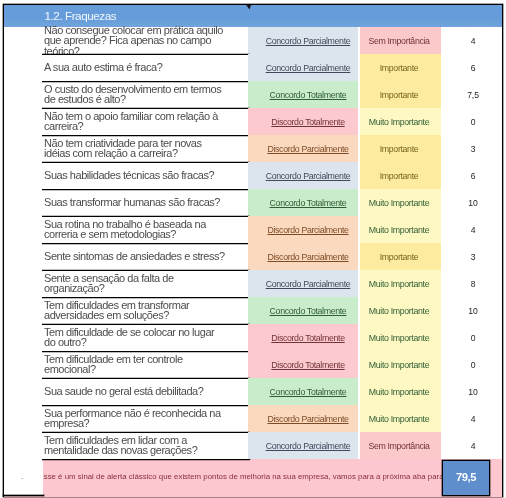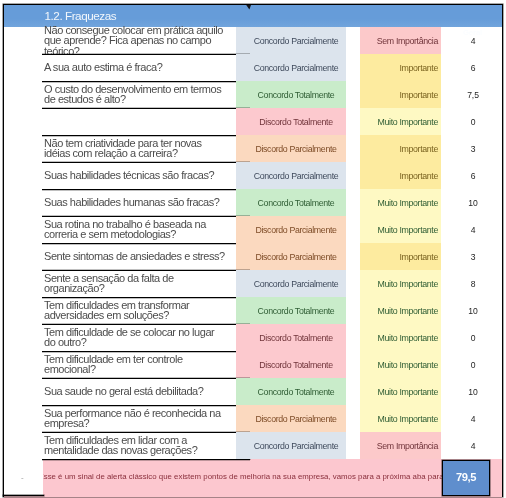--- a/index.html
+++ b/index.html
@@ -23,25 +23,25 @@
   .row{position:absolute;left:0;width:506px;height:27px;}
   .q{position:absolute;left:42px;top:0;width:208px;height:25px;
      display:flex;align-items:center;font-size:11px;letter-spacing:-0.46px;color:#4c4c4c;
      padding:1.5px 24px 0 2px;box-sizing:border-box;line-height:10.5px;}
   
   .selbox{position:absolute;left:42px;top:0;width:208px;height:28.2px;pointer-events:none;}
   .selbox i{position:absolute;background:#000;display:block;}
   .selbox .bt{left:0;top:0;width:208px;height:1px;box-shadow:0 -0.5px 0 rgba(0,0,0,0.5);}
   .selbox .bb{left:0;top:27.2px;width:208px;height:1px;box-shadow:0 0.5px 0 rgba(0,0,0,0.5);}
   .selbox .br{left:207px;top:0;width:1px;height:28.2px;box-shadow:0.5px 0 0 rgba(0,0,0,0.5);}
-  .nota{position:absolute;left:236px;top:0;width:110px;height:27px;
+  .nota{position:absolute;left:248px;top:0;width:110px;height:27px;
      display:flex;align-items:center;justify-content:center;font-size:8.8px;
-     letter-spacing:-0.35px;padding:1px 6px 0 16px;box-sizing:border-box;}
+     letter-spacing:-0.35px;padding:1px 6px 0 16px;box-sizing:border-box;text-decoration:underline;}
   .peso{position:absolute;left:360px;top:0;width:81px;height:27px;
-     display:flex;align-items:center;justify-content:flex-end;font-size:8.8px;
+     display:flex;align-items:center;justify-content:center;font-size:8.8px;
      letter-spacing:-0.35px;padding:1px 3px 0 0;box-sizing:border-box;}
   .geral{position:absolute;left:441px;top:0;width:61px;height:27px;
      display:flex;align-items:center;justify-content:center;font-size:8.6px;
      letter-spacing:-0.1px;padding:1px 0 0 3px;box-sizing:border-box;color:#1f1f1f;}
 
   .ct{background:#c9ecca;color:#2f5d34;}
   .cp{background:#dce4ed;color:#3f4a5c;}
   .dp{background:#fbd9bf;color:#7d4b26;}
   .dt{background:#fcc9ce;color:#70343a;}
   .si{background:#fcc9ca;color:#70343a;}
@@ -132,20 +132,23 @@
           <span>Concordo Totalmente</span>
         </div>
    <div class="peso imp">
           <span>Importante</span>
         </div>
    <div class="geral">
           <span>7,5</span>
         </div>
   </div>
   <div class="row" style="top:108.0px">
+   <div class="q">
+          <span>Não tem o apoio familiar com relação à carreira?</span>
+        </div>
    <div class="selbox">
           <i class="bt"></i>
           <i class="bb"></i>
           <i class="br"></i>
         </div>
    <div class="nota dt">
           <span>Discordo Totalmente</span>
         </div>
    <div class="peso mi">
           <span>Muito Importante</span>
@@ -182,21 +185,21 @@
         </div>
    <div class="peso imp">
           <span>Importante</span>
         </div>
    <div class="geral">
           <span>6</span>
         </div>
   </div>
   <div class="row" style="top:189.0px">
    <div class="q">
-          <span>Suas habilidades humanas são fracas?</span>
+          <span>Suas transformar humanas são fracas?</span>
         </div>
    <div class="nota ct">
           <span>Concordo Totalmente</span>
         </div>
    <div class="peso mi">
           <span>Muito Importante</span>
         </div>
    <div class="geral">
           <span>10</span>
         </div>

